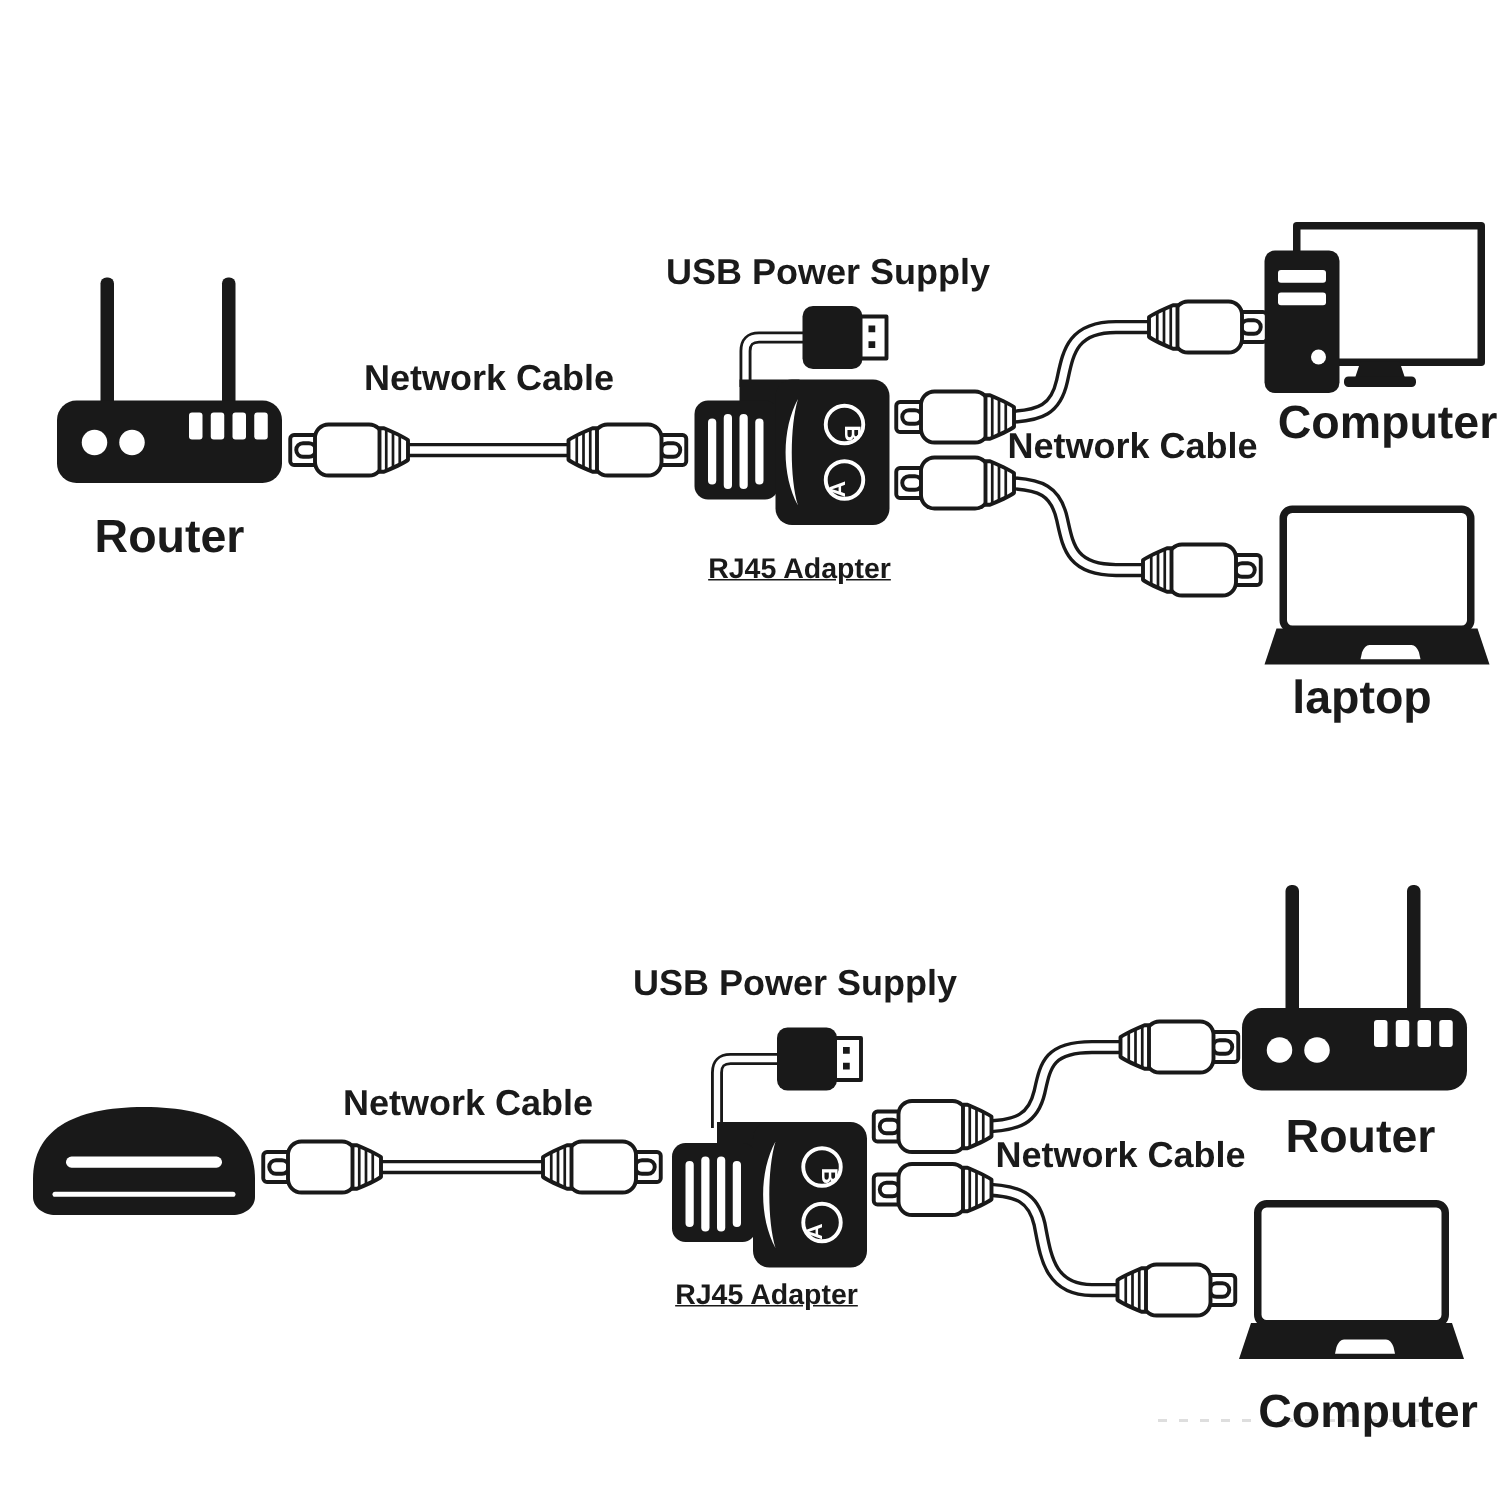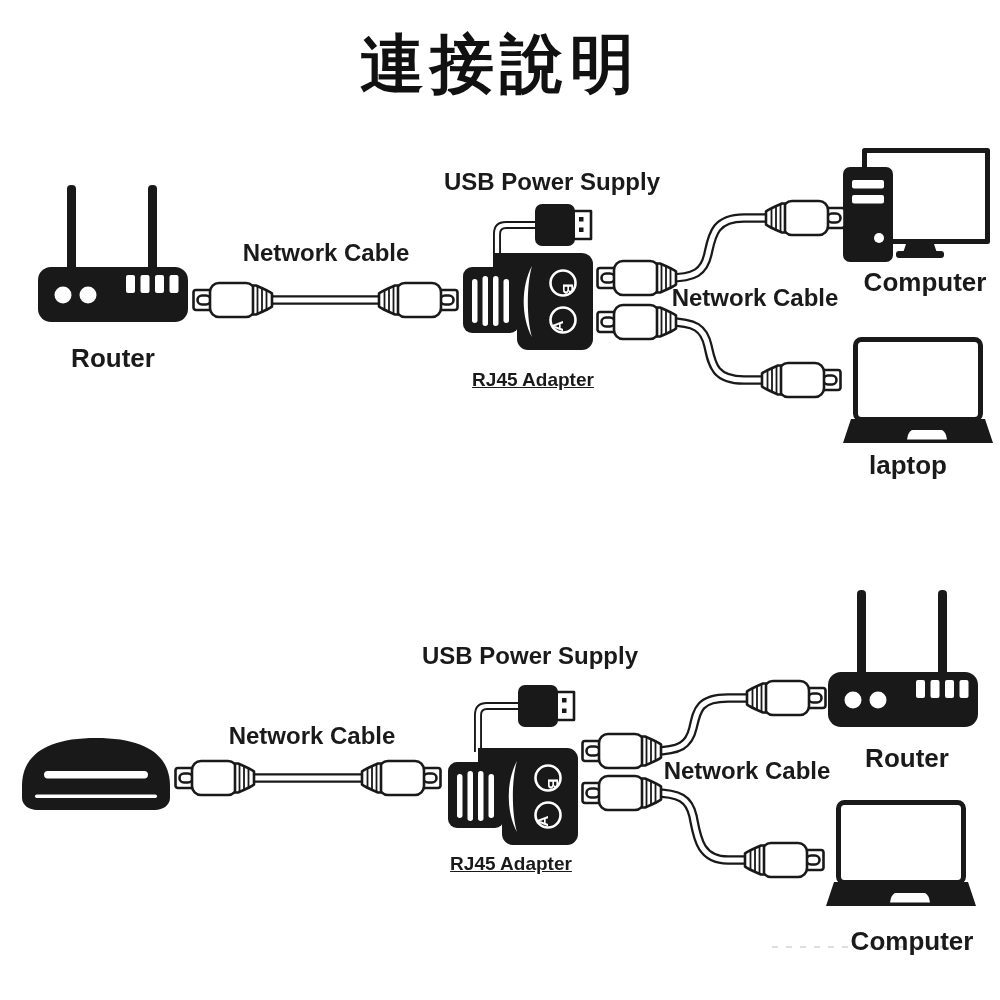--- a/index.html
+++ b/index.html
@@ -15,31 +15,30 @@
   .cb-o{fill:none;stroke:#191919;stroke-width:9.5;}
   .cb-i{fill:none;stroke:#ffffff;stroke-width:5;}
   .uc-o{fill:none;stroke:#191919;stroke-width:8;}
   .uc-i{fill:none;stroke:#ffffff;stroke-width:4.2;}
   .pcirc{fill:none;stroke:#ffffff;stroke-width:2.6;}
   .ptxt{fill:#ffffff;font-family:"Liberation Sans",sans-serif;font-size:15px;font-weight:700;
         text-anchor:middle;}
   .lbl{position:absolute;transform:translate(-50%,-50%);font-weight:700;color:#1a1a1a;
        white-space:nowrap;text-align:right;}
   .s24{font-size:24px;}
-  .s26{font-size:26px;}
+  .s26{font-size:31px;}
   .s19{font-size:19px;text-decoration:underline;}
   #title{position:absolute;left:50%;top:64px;transform:translate(-50%,-50%);
          font-size:64px;font-weight:700;letter-spacing:6px;color:#111;}
 </style>
 </head>
 <body>
 
 <div id="stage">
 
-  <div id="title">連接說明</div>
 
   <svg width="1000" height="1000" viewBox="0 0 1000 1000">
     <defs>
 
       <g id="plug">
         <rect x="0.5" y="10" width="20" height="20" rx="2.5" class="wh"></rect>
         <rect x="4.5" y="15.5" width="13" height="9" rx="4.5" class="wh"></rect>
         <rect x="17" y="3" width="45" height="34" rx="9" class="wh"></rect>
         <path class="wh" d="M60,5.5 L63,5.5 C70,8.5 77,11.5 79,13.5 L79,26.5 C77,28.5 70,31.5 63,34.5 L60,34.5 Z"></path>
         <path class="ridge" d="M64.5,6.2 V33.8 M69,8 V32 M73.5,9.8 V30.2"></path>

